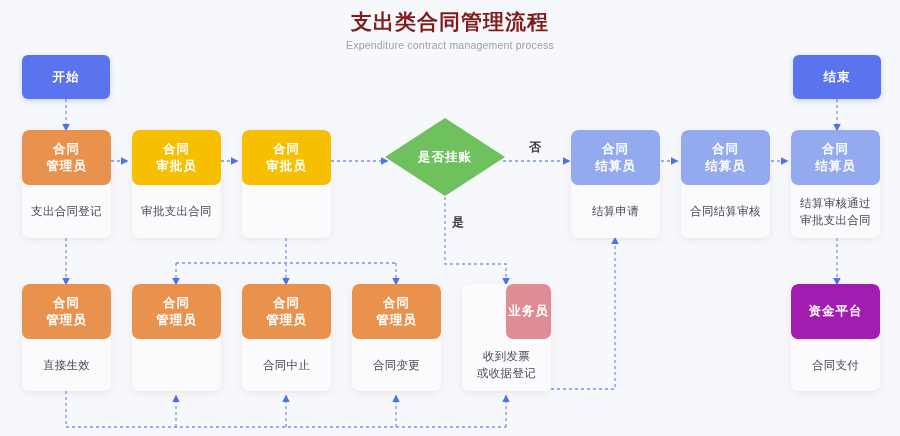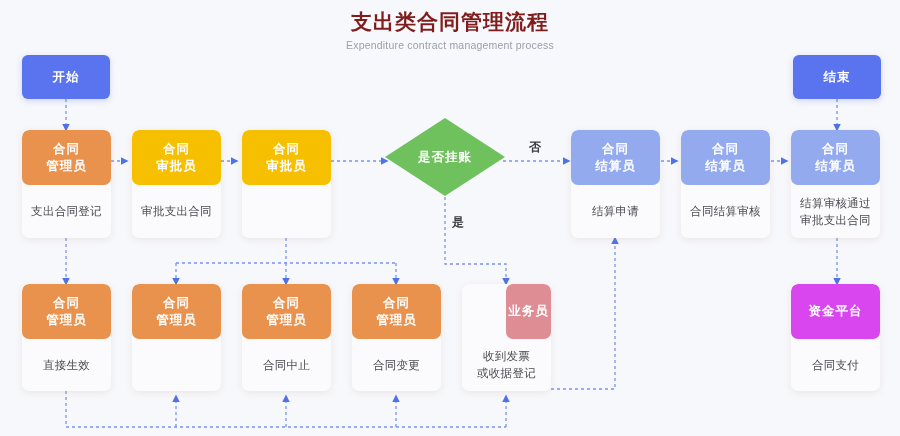--- a/index.html
+++ b/index.html
@@ -253,21 +253,21 @@
     <div class="role" style="background:#dd8d93;margin-left:44px;">
       <span>业务员</span>
     </div>
     <div class="body">
       <span>收到发票</span>
       <span>或收据登记</span>
     </div>
   </div>
 
   <div class="node card" style="left:791px;top:284px;width:89px;height:107px;">
-    <div class="role" style="background:#d946ef;">
+    <div class="role" style="background:#a21caf;">
       <span>资金平台</span>
     </div>
     <div class="body">
       <span>合同支付</span>
     </div>
   </div>
 
 </div>
 
 </body></html>

